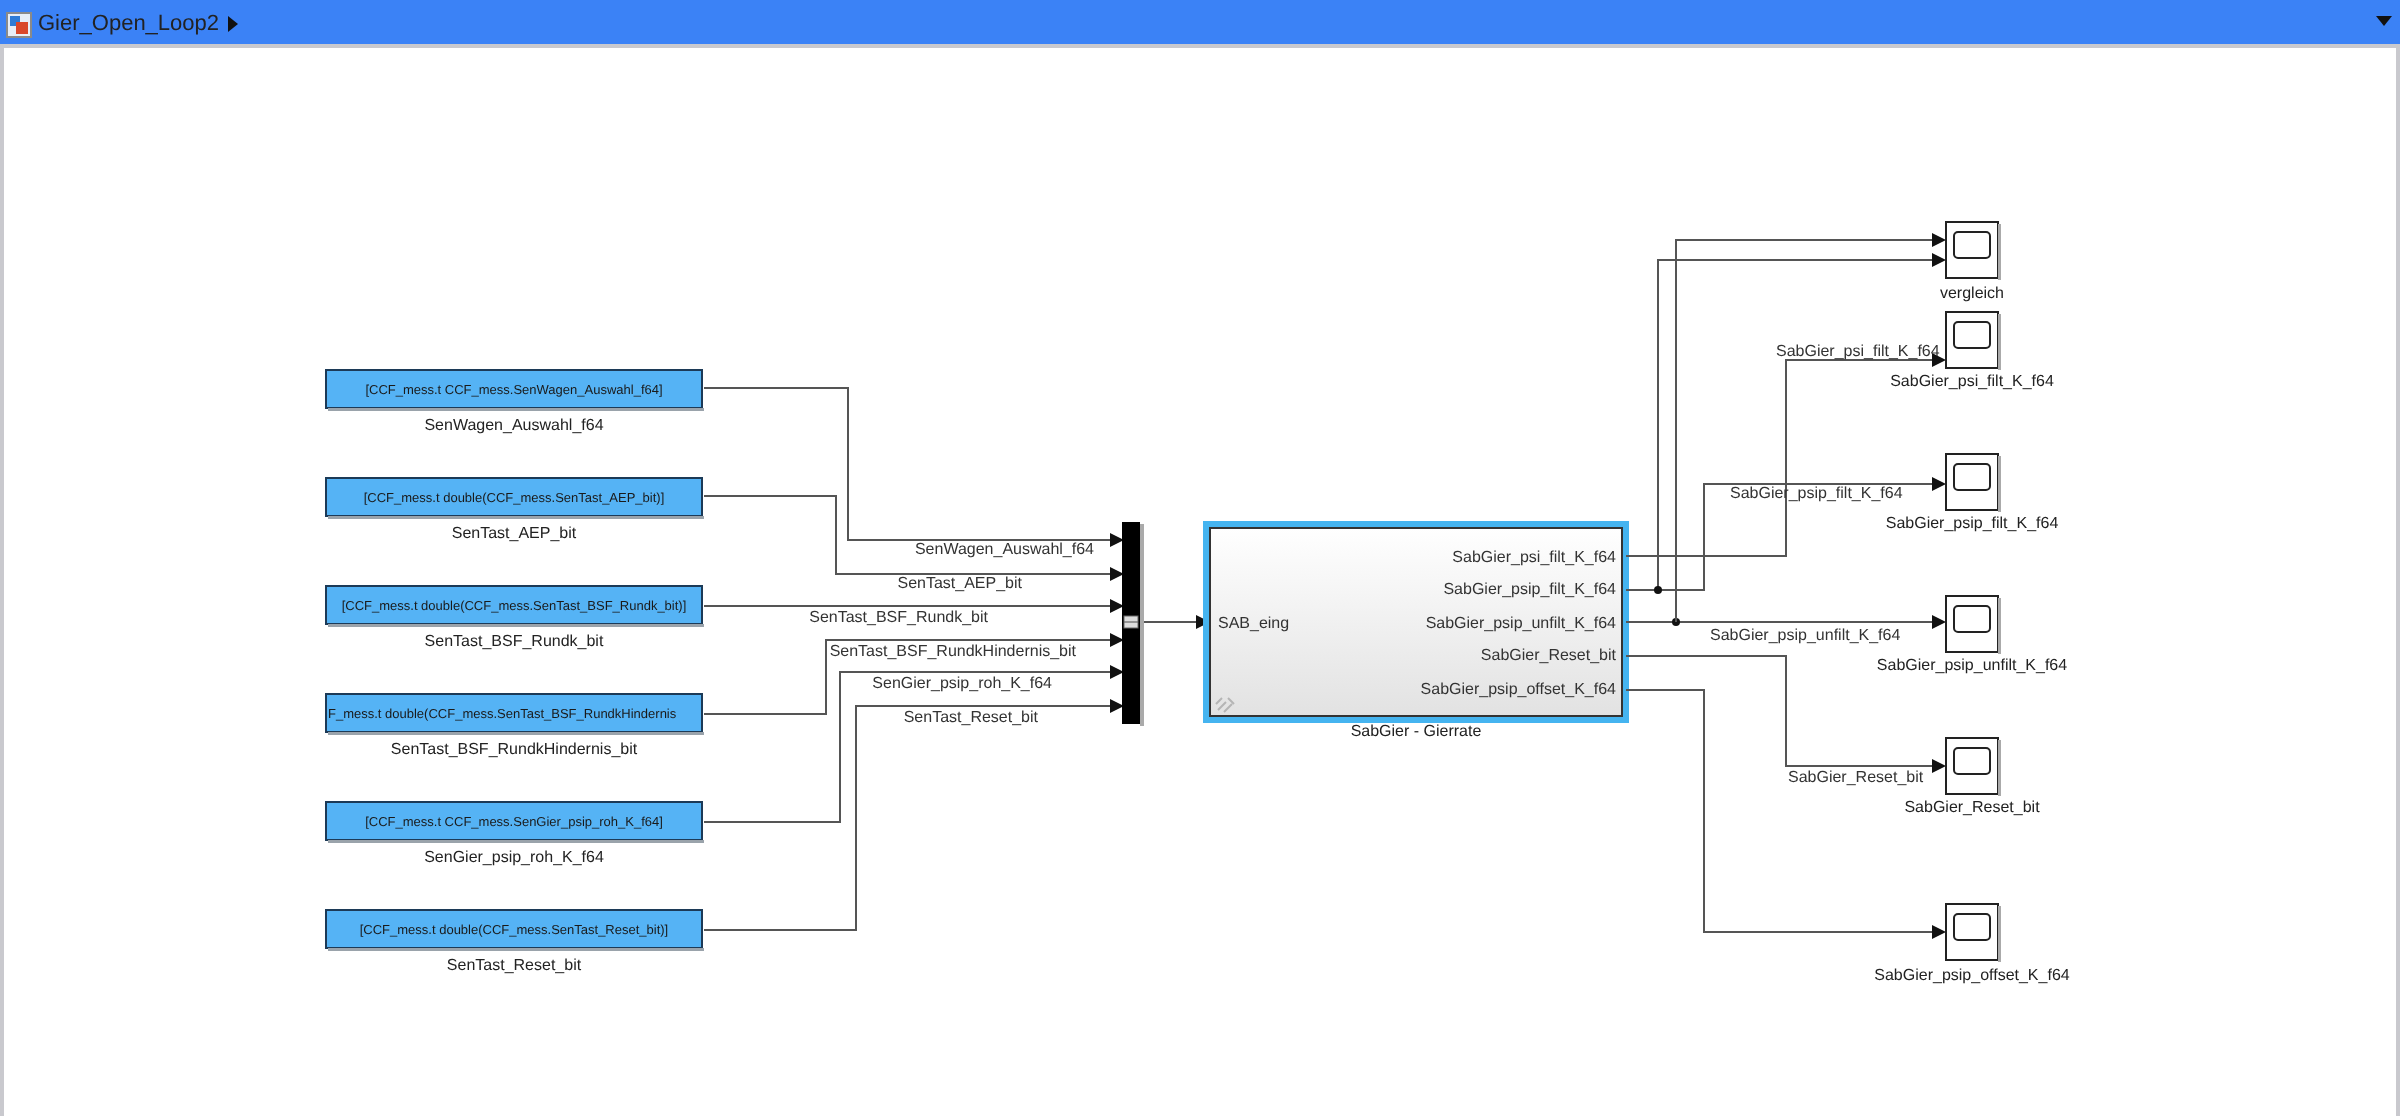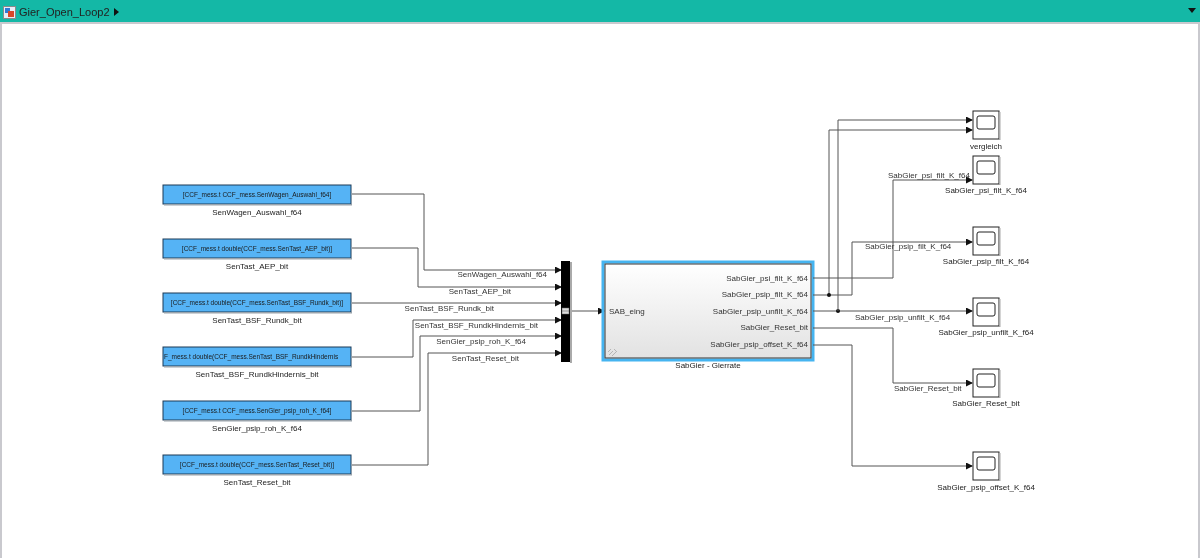--- a/index.html
+++ b/index.html
@@ -1,17 +1,17 @@
 <!DOCTYPE html>
 <html><head>
 <meta charset="utf-8">
 <style>
   html, body { margin: 0; padding: 0; }
   body { width: 1200px; height: 558px; overflow: hidden; background: #ffffff; font-family: "Liberation Sans", sans-serif; position: relative; }
-  .topbar { position: absolute; left: 0; top: 0; width: 1200px; height: 24px; background: #14b8a6; border-bottom: 2px solid #c9c9ce; box-sizing: border-box; }
+  .topbar { position: absolute; left: 0; top: 0; width: 1200px; height: 24px; background: #3b82f6; border-bottom: 2px solid #c9c9ce; box-sizing: border-box; }
   .crumb { position: absolute; left: 3px; top: 4px; height: 16px; display: flex; align-items: center; font-size: 11px; color: #222; }
   .model-icon { width: 13px; height: 13px; margin-right: 3px; position: relative; border: 1px solid #8a8a8a; background: #e7eef8; box-sizing: border-box; }
   .model-icon::before { content: ""; position: absolute; left: 1px; top: 1px; width: 5px; height: 5px; background: #2e7bd6; }
   .model-icon::after { content: ""; position: absolute; right: 1px; bottom: 1px; width: 6px; height: 6px; background: #d9472b; }
   .crumb-arrow { margin-left: 4px; width: 0; height: 0; border-top: 4px solid transparent; border-bottom: 4px solid transparent; border-left: 5px solid #111; cursor: pointer; }
   .dropdown-arrow { position: absolute; right: 4px; top: 8px; width: 0; height: 0; border-left: 4px solid transparent; border-right: 4px solid transparent; border-top: 5px solid #111; cursor: pointer; }
   .canvas-border-left { position: absolute; left: 0; top: 24px; width: 2px; height: 534px; background: #c9c9ce; }
   .canvas-border-right { position: absolute; right: 0; top: 24px; width: 2px; height: 534px; background: #c9c9ce; }
   svg.diagram { position: absolute; left: 0; top: 0; }
   .lbl { font-family: "Liberation Sans", sans-serif; font-size: 8px; fill: #333; }

